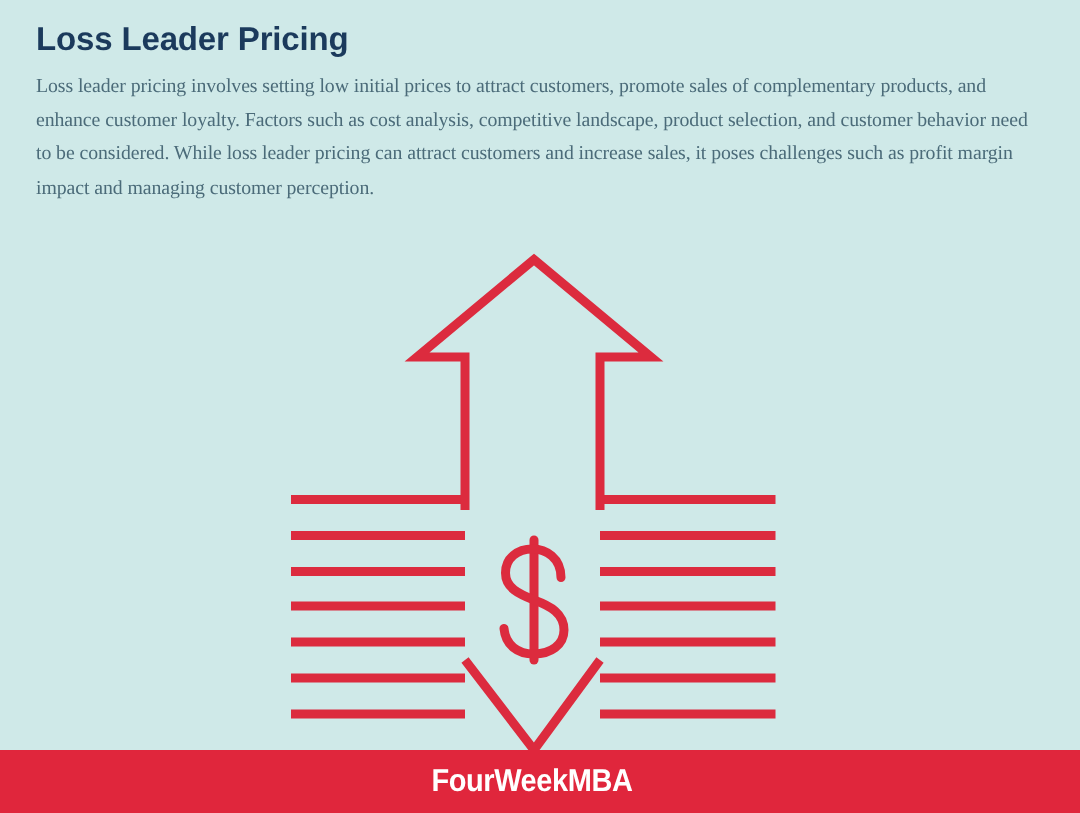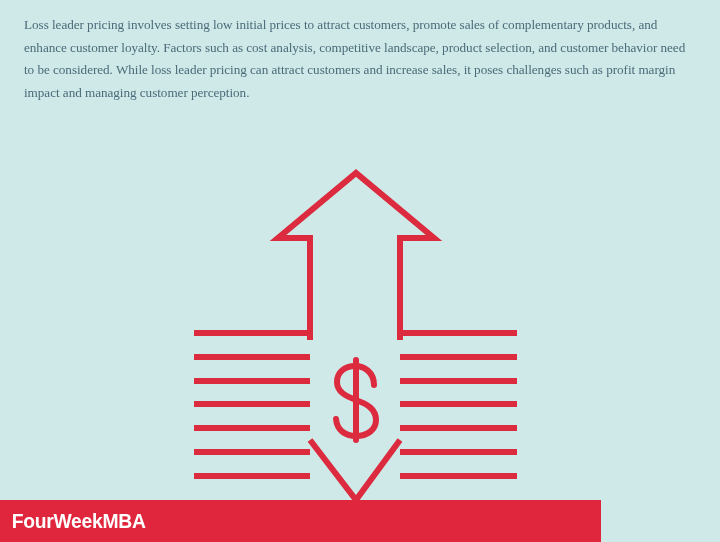--- a/index.html
+++ b/index.html
@@ -49,44 +49,45 @@
     left: 0;
     top: 0;
     width: 720px;
     height: 542px;
     pointer-events: none;
   }
   #footer-bar {
     position: absolute;
     left: 0;
     bottom: 0;
-    width: 601px;
+    width: 720px;
     height: 42px;
     background: #e0263c;
     display: flex;
     align-items: center;
-    justify-content: flex-start;
+    justify-content: center;
   }
   #brand-logo {
     font-family: "Liberation Sans", sans-serif;
     font-size: 21px;
     font-weight: bold;
     color: #ffffff;
     letter-spacing: -0.3px;
     margin-right: 22px;
     transform: scaleX(0.92);
     transform-origin: right center;
   }
 </style>
 </head>
 <body>
 
 <div id="infographic">
 
   <div id="text-block">
+    <h1 id="title">Loss Leader Pricing</h1>
     <p id="description">Loss leader pricing involves setting low initial prices to attract customers, promote sales of complementary products, and enhance customer loyalty. Factors such as cost analysis, competitive landscape, product selection, and customer behavior need to be considered. While loss leader pricing can attract customers and increase sales, it poses challenges such as profit margin impact and managing customer perception.</p>
   </div>
 
   <svg id="illustration" viewBox="0 0 720 542" width="720" height="542" xmlns="http://www.w3.org/2000/svg">
 
     <g fill="none" stroke="#dc2b3e" stroke-width="6" stroke-linecap="butt" stroke-linejoin="miter">
 
       <g>
         <line x1="194" y1="333" x2="310" y2="333"></line>
         <line x1="194" y1="357" x2="310" y2="357"></line>

